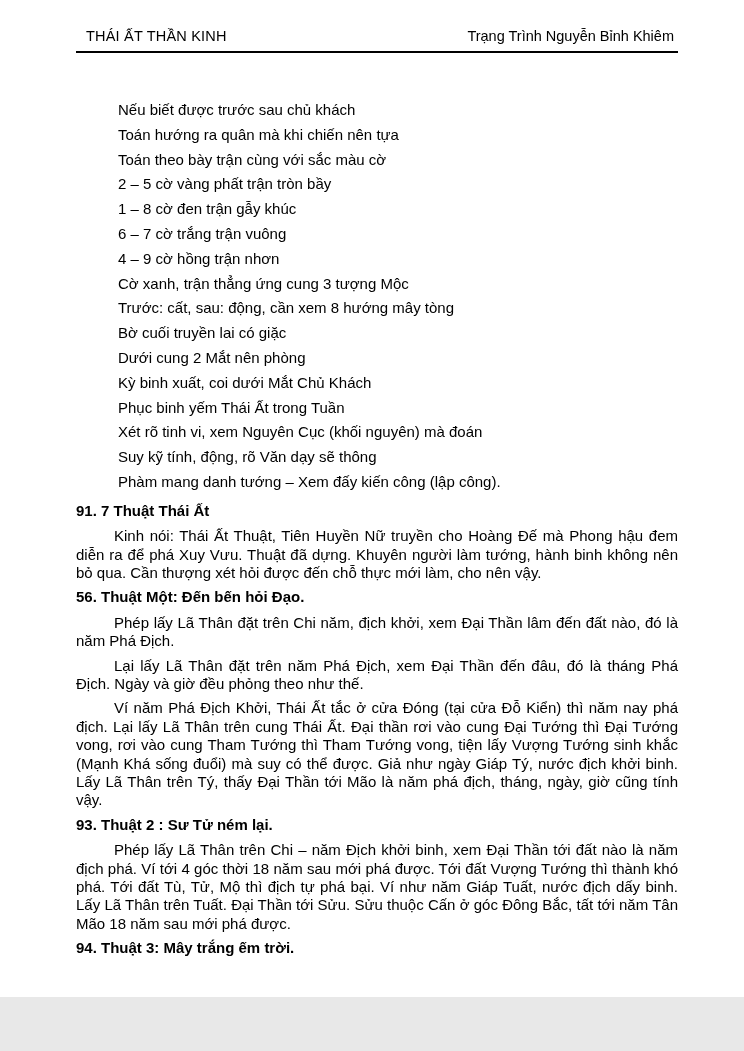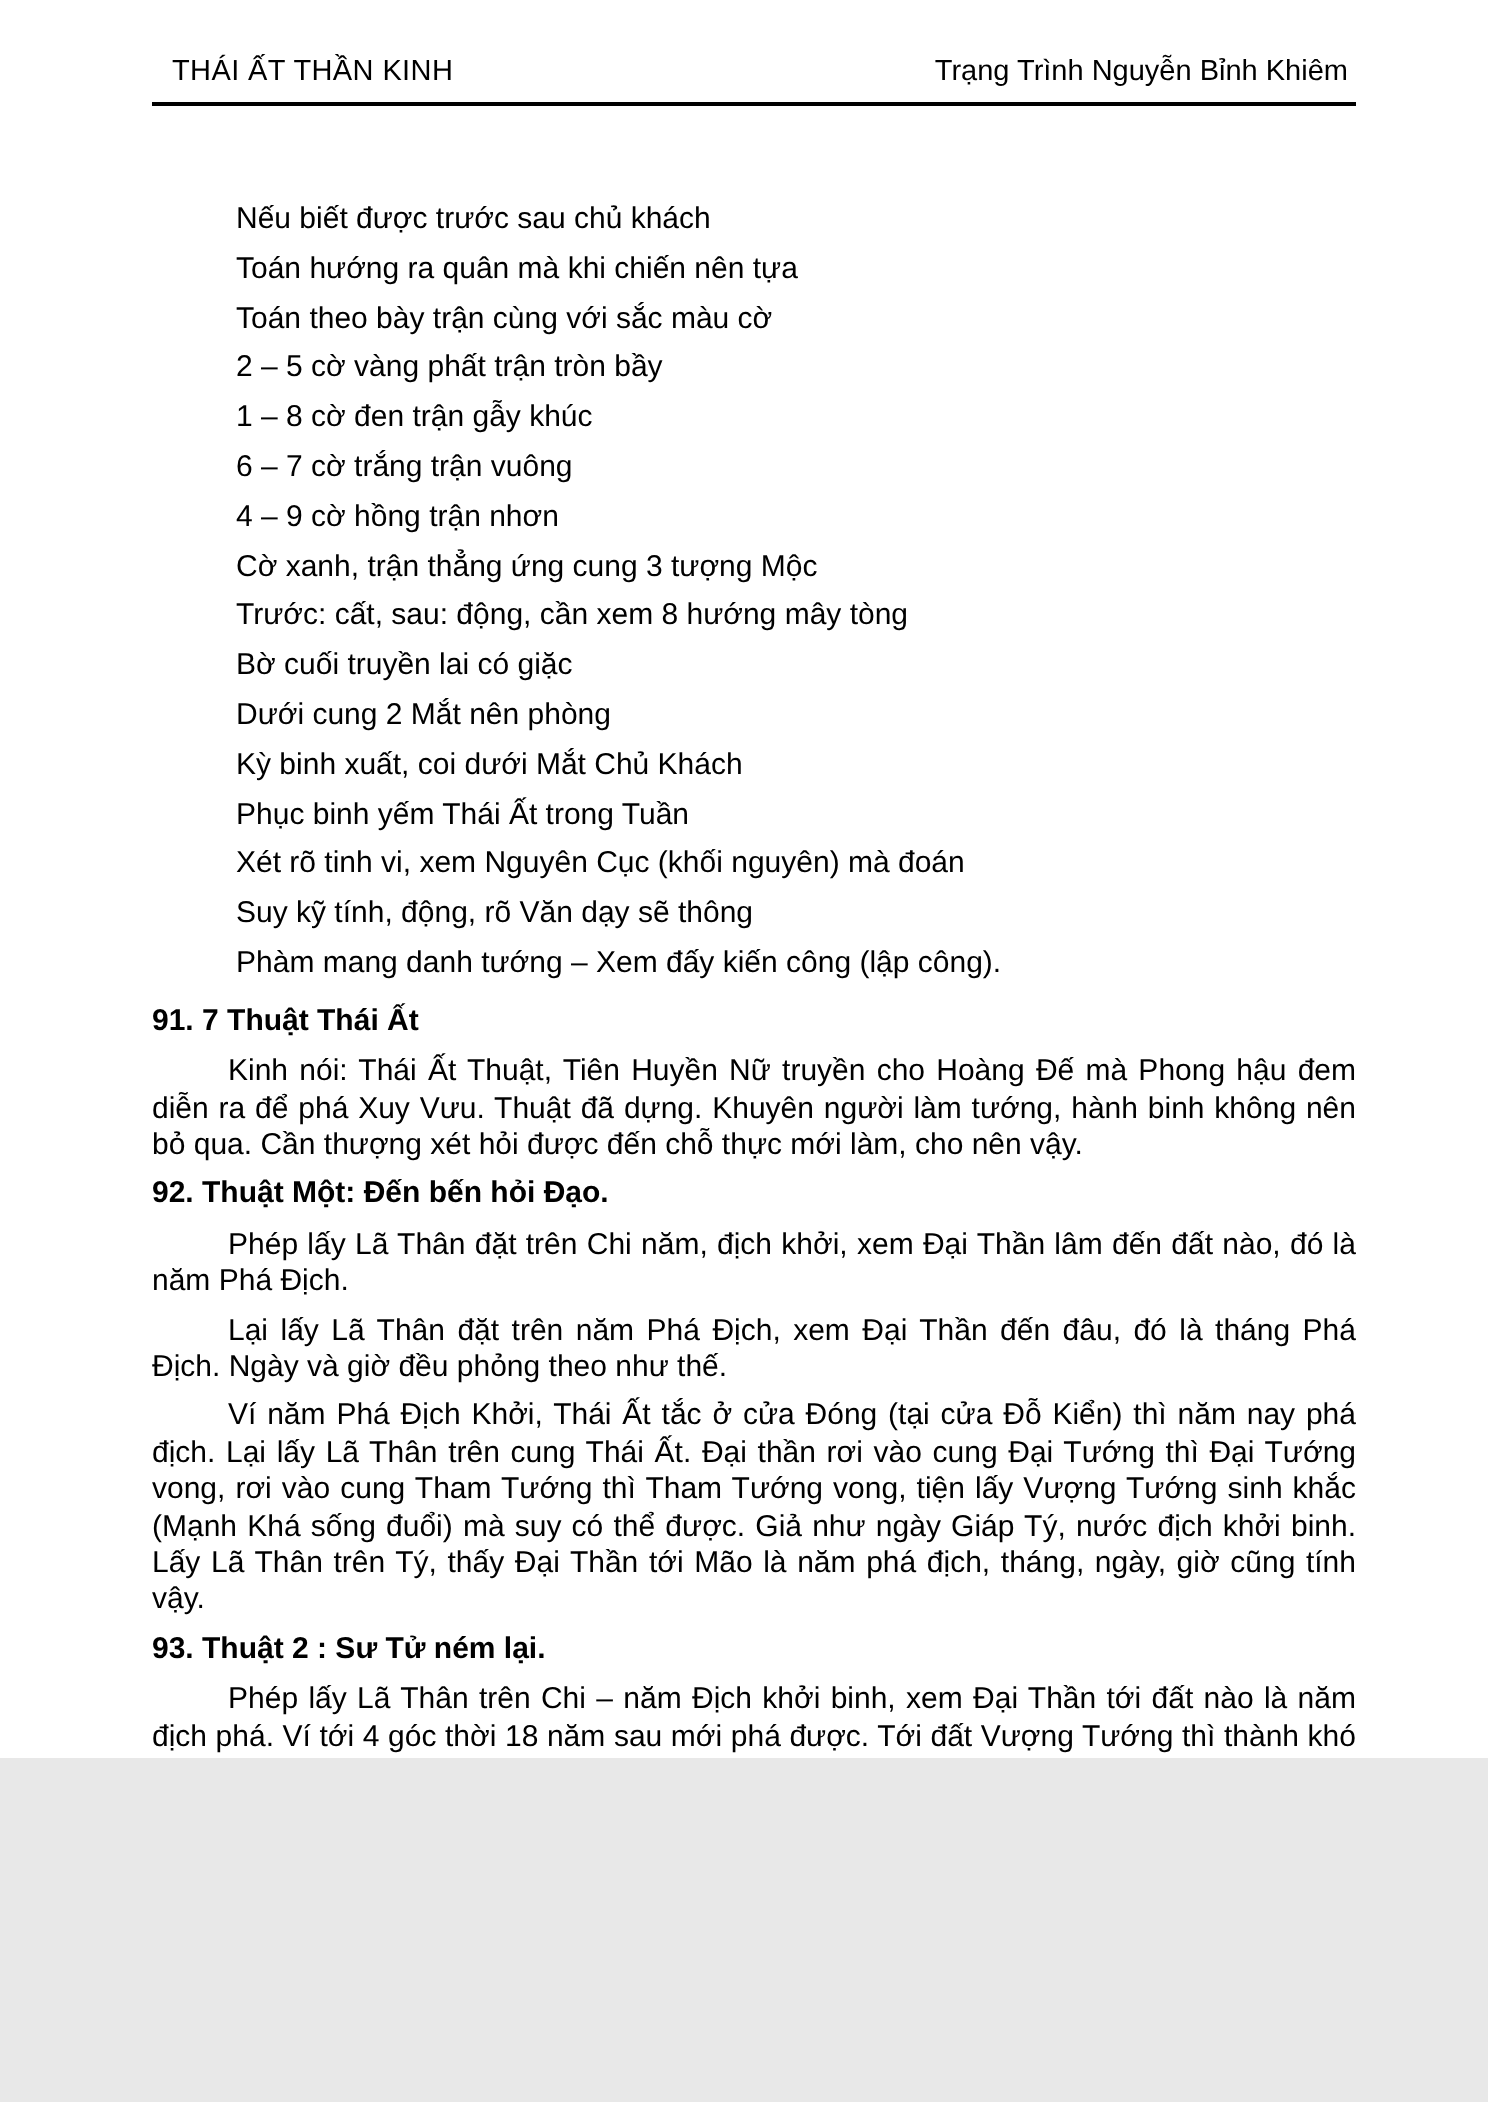--- a/index.html
+++ b/index.html
@@ -1,19 +1,19 @@
 <!DOCTYPE html>
 <html lang="vi"><head>
 <meta charset="utf-8">
 <style>
   html, body { margin: 0; padding: 0; background: #e8e8e8; }
   .page {
     position: relative;
     width: 744px;
-    height: 879px;
+    height: 997px;
     background: #ffffff;
     margin: 0 auto;
     font-family: "Liberation Sans", "DejaVu Sans", sans-serif;
     color: #000000;
     overflow: hidden;
     box-sizing: border-box;
   }
   
   .page-header {
     position: absolute;
@@ -102,21 +102,21 @@
       <div class="verse-line">Suy kỹ tính, động, rõ Văn dạy sẽ thông</div>
       <div class="verse-line">Phàm mang danh tướng – Xem đấy kiến công (lập công).</div>
     </div>
 
     <div>
       <div class="section-heading">91. 7 Thuật Thái Ất</div>
       <p class="para">Kinh nói: Thái Ất Thuật, Tiên Huyền Nữ truyền cho Hoàng Đế mà Phong hậu đem diễn ra để phá Xuy Vưu. Thuật đã dựng. Khuyên người làm tướng, hành binh không nên bỏ qua. Cần thượng xét hỏi được đến chỗ thực mới làm, cho nên vậy.</p>
     </div>
 
     <div>
-      <div class="section-heading">92. Thuật Một: Đến bến hỏi Đạo.</div>
+      <div class="section-heading">56. Thuật Một: Đến bến hỏi Đạo.</div>
       <p class="para">Phép lấy Lã Thân đặt trên Chi năm, địch khởi, xem Đại Thần lâm đến đất nào, đó là năm Phá Địch.</p>
       <p class="para">Lại lấy Lã Thân đặt trên năm Phá Địch, xem Đại Thần đến đâu, đó là tháng Phá Địch. Ngày và giờ đều phỏng theo như thế.</p>
       <p class="para">Ví năm Phá Địch Khởi, Thái Ất tắc ở cửa Đóng (tại cửa Đỗ Kiển) thì năm nay phá địch. Lại lấy Lã Thân trên cung Thái Ất. Đại thần rơi vào cung Đại Tướng thì Đại Tướng vong, rơi vào cung Tham Tướng thì Tham Tướng vong, tiện lấy Vượng Tướng sinh khắc (Mạnh Khá sống đuổi) mà suy có thể được. Giả như ngày Giáp Tý, nước địch khởi binh. Lấy Lã Thân trên Tý, thấy Đại Thần tới Mão là năm phá địch, tháng, ngày, giờ cũng tính vậy.</p>
     </div>
 
     <div>
       <div class="section-heading">93. Thuật 2 : Sư Tử ném lại.</div>
       <p class="para">Phép lấy Lã Thân trên Chi – năm Địch khởi binh, xem Đại Thần tới đất nào là năm địch phá. Ví tới 4 góc thời 18 năm sau mới phá được. Tới đất Vượng Tướng thì thành khó phá. Tới đất Tù, Tử, Mộ thì địch tự phá bại. Ví như năm Giáp Tuất, nước địch dấy binh. Lấy Lã Thân trên Tuất. Đại Thần tới Sửu. Sửu thuộc Cấn ở góc Đông Bắc, tất tới năm Tân Mão 18 năm sau mới phá được.</p>
     </div>
 

